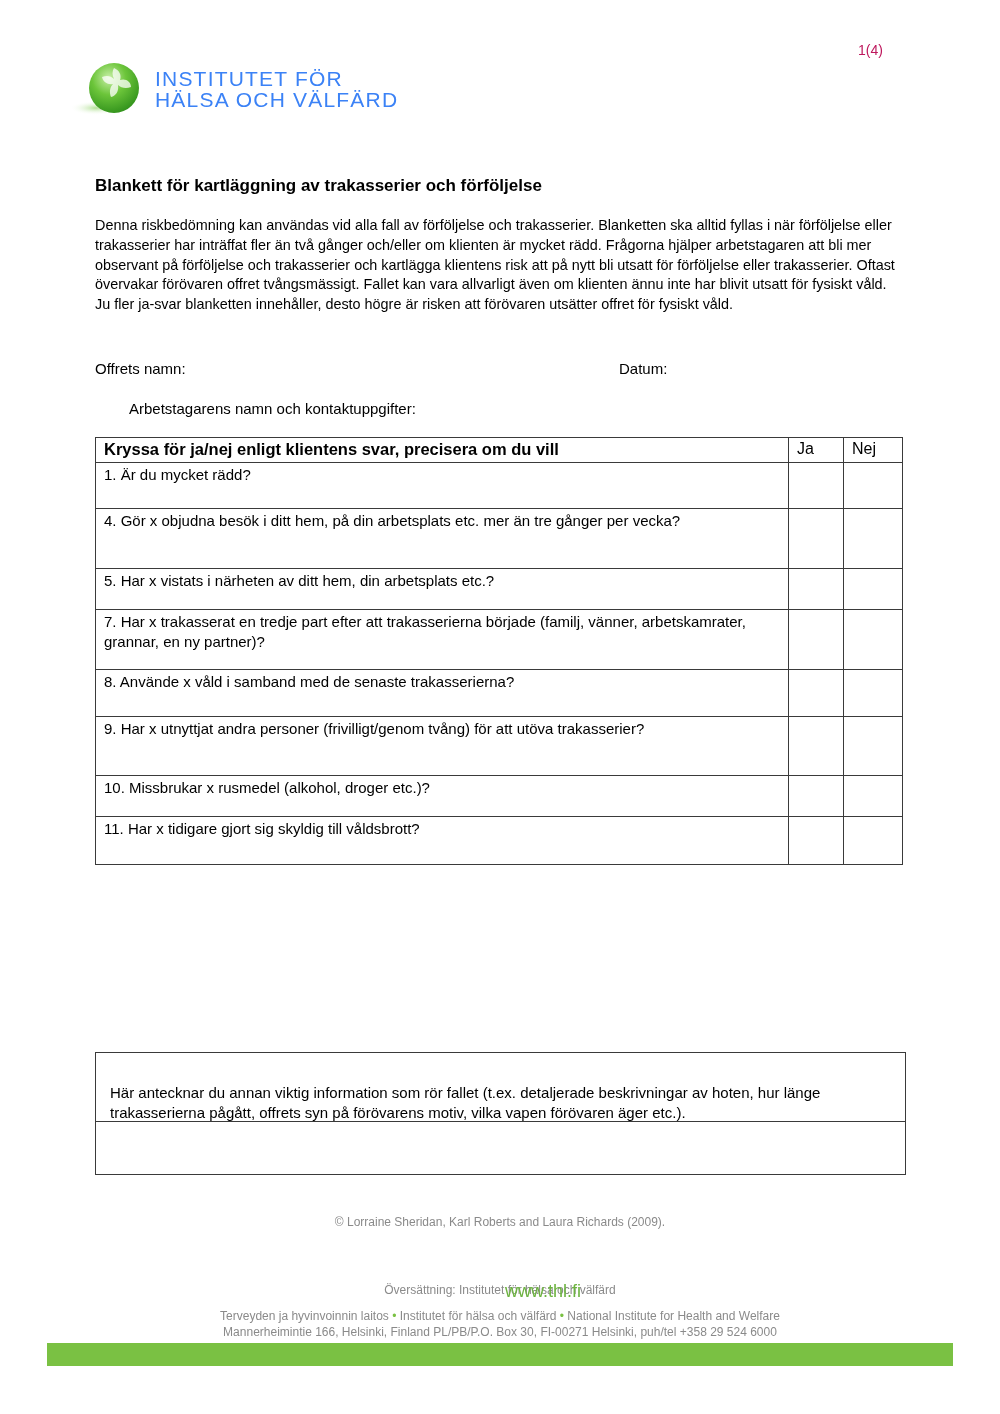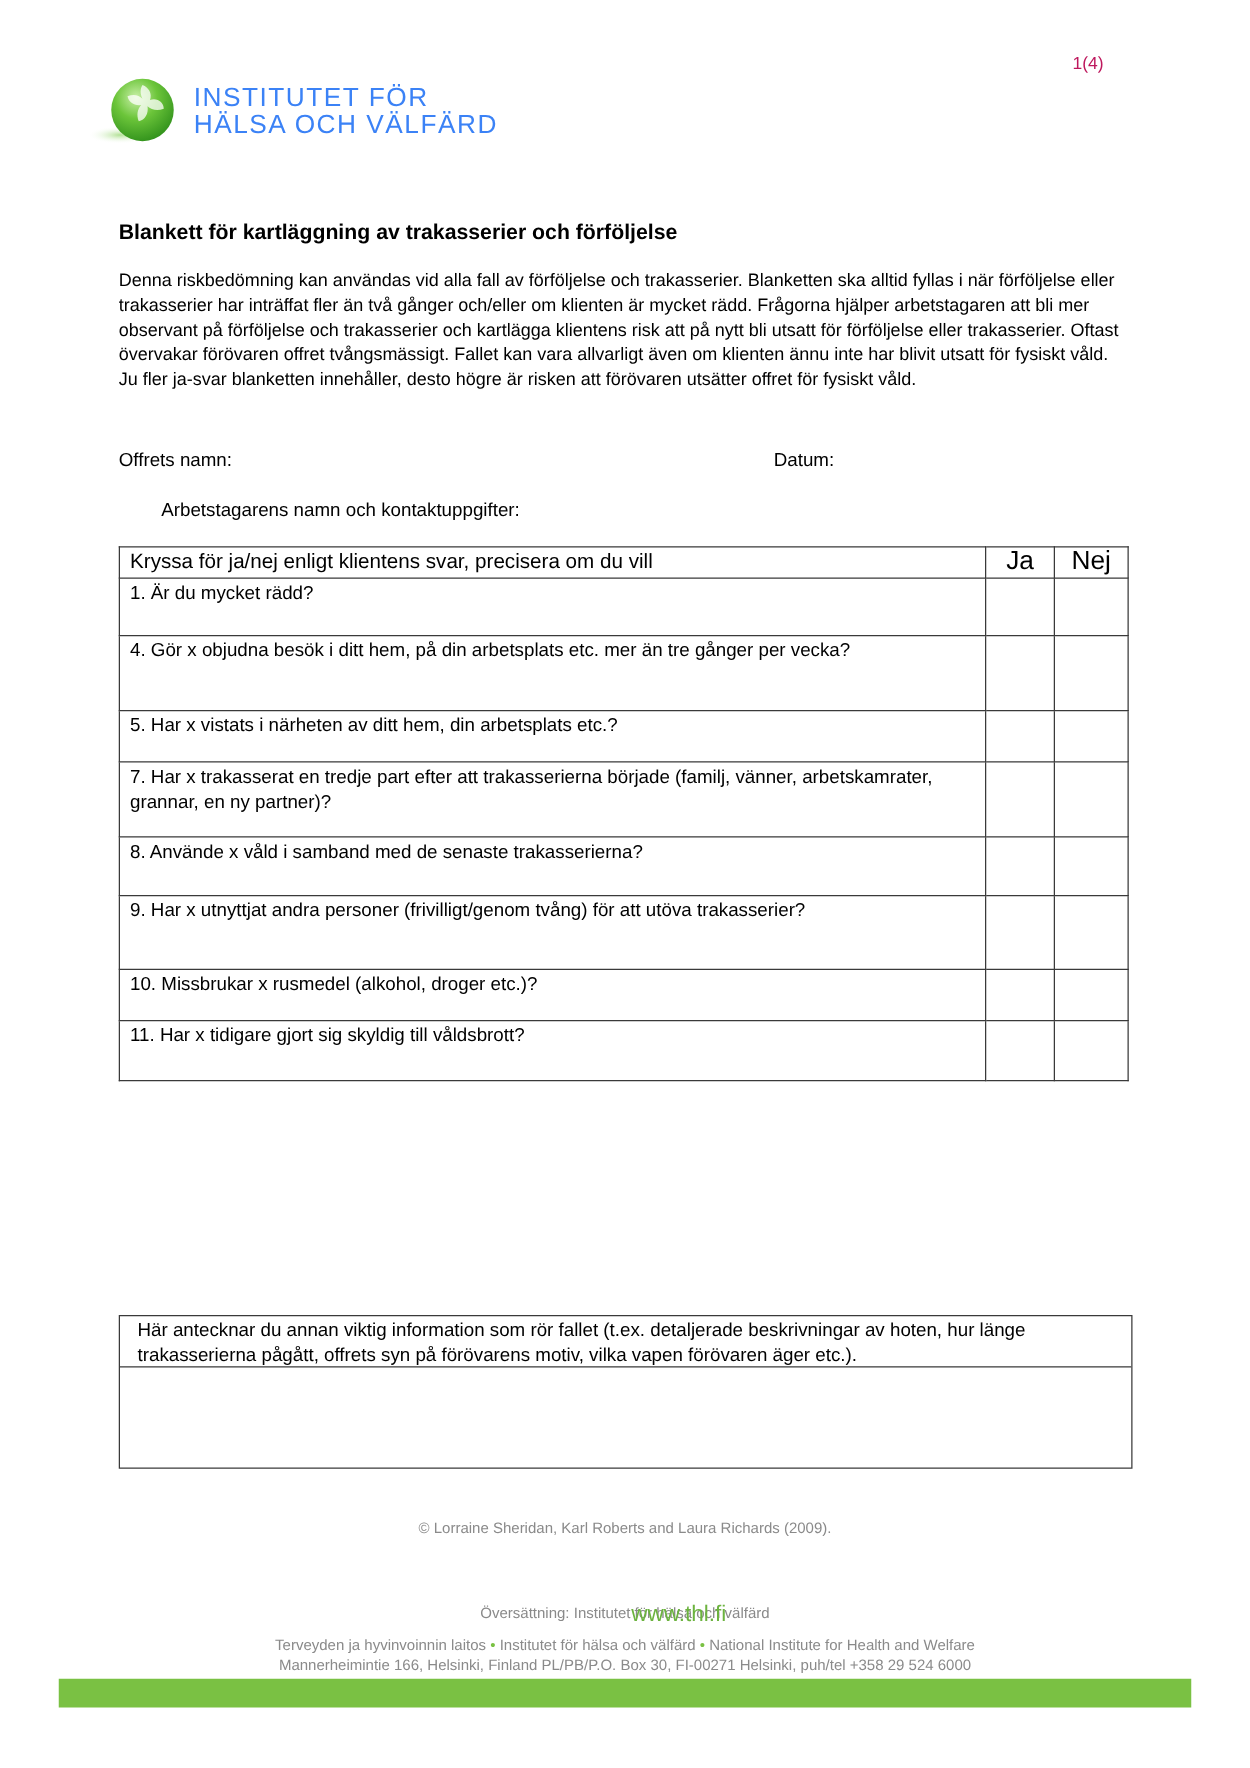--- a/index.html
+++ b/index.html
@@ -7,26 +7,26 @@
          font-family:"Liberation Sans", sans-serif; color:#000; }
   .abs { position:absolute; }
   .pagenum { left:858px; top:42px; font-size:14px; color:#be185d; }
   .logo { left:70px; top:58px; width:320px; height:62px; }
   .logo-text { left:155px; top:68px; font-size:21px; line-height:21px; color:#3b82f6; letter-spacing:1.2px; }
   .title { left:95px; top:176px; font-size:17px; font-weight:bold; }
   .intro { left:95px; top:216px; width:800px; font-size:14.4px; line-height:19.8px; }
   .field { font-size:15px;text-align:right; }
   table.q { position:absolute; left:95px; top:437px; width:808px; border-collapse:collapse; }
   table.q td, table.q th { border:1.5px solid #3a3a3a; vertical-align:top; padding:2px 8px; font-size:15px; line-height:20px; text-align:left; }
-  table.q th { font-weight:normal; font-size:16.5px; padding:1px 8px; }
-  table.q th.yn { font-weight:normal; font-size:21px; text-align:center; }
+  table.q th { font-weight:bold; font-size:16.5px; padding:1px 8px; }
+  table.q th.yn { font-weight:normal; font-size:16px; text-align:left; }
   table.q .c-ja { width:38px; }
   table.q .c-nej { width:42px; }
   .notes { position:absolute; left:95px; top:1052px; width:811px; height:123px; border:1.5px solid #3a3a3a; box-sizing:border-box; }
-  .notes-head { padding:2px 14px 3px 14px; font-size:15px; line-height:20px; border-bottom:1.5px solid #3a3a3a; height:41px; box-sizing:border-box; }
+  .notes-head { padding:2px 14px 3px 14px; font-size:15px; line-height:20px; border-bottom:1.5px solid #3a3a3a; height:41px; box-sizing:border-box;margin-top:28px; }
   .notes-body { width:100%; height:78px; border:none; resize:none; outline:none; background:transparent; }
   .foot { left:0; width:1000px; text-align:center; font-size:12px; color:#8a8a8a; }
   .url { color:#6cb33f; font-size:18px; }
   .dot { color:#7ac143; }
   .greenbar { left:47px; top:1343px; width:906px; height:23px; background:#7ac143; }
 </style>
 </head>
 <body>
 
 <div class="abs pagenum">1(4)</div>

